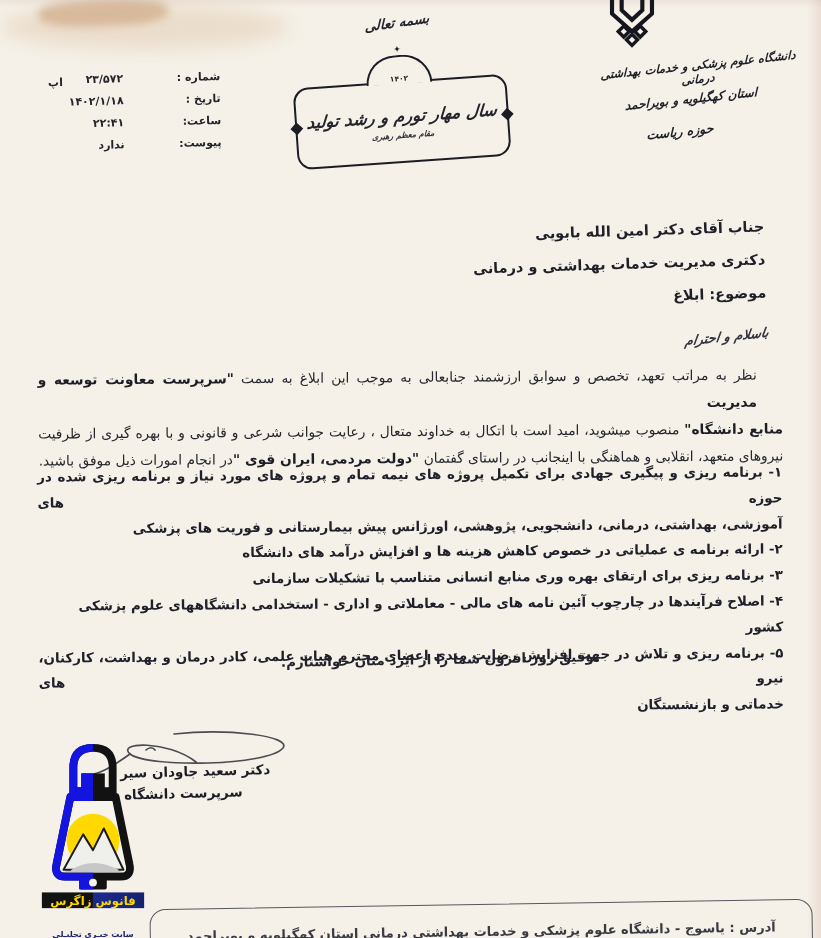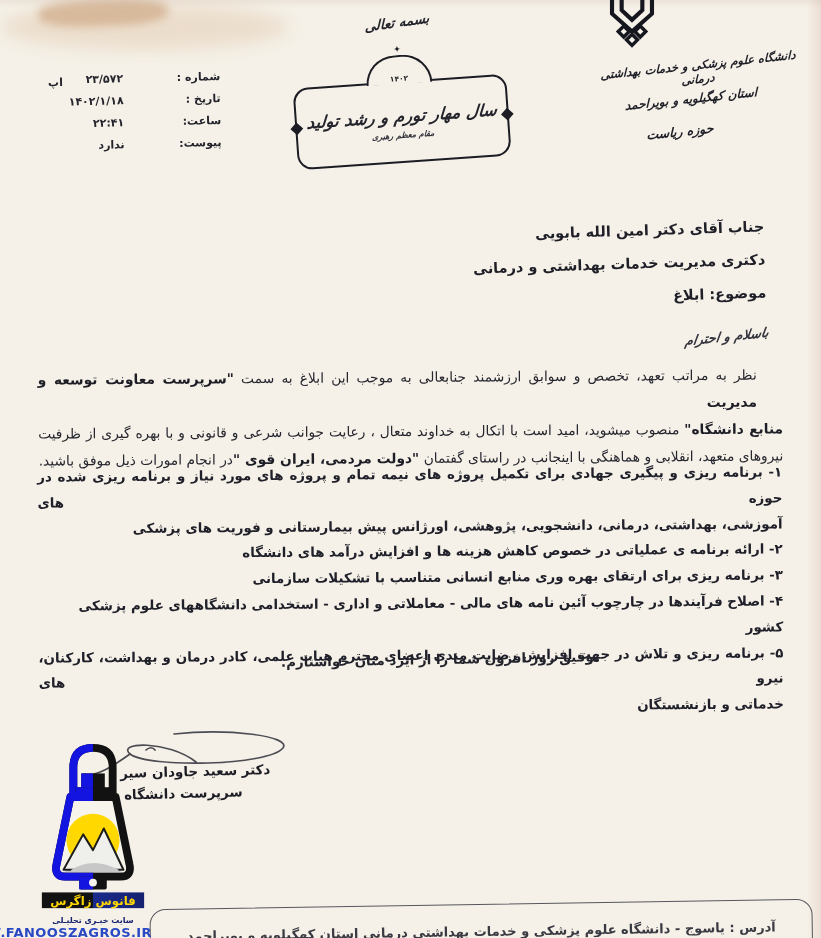--- a/index.html
+++ b/index.html
@@ -58,21 +58,21 @@
   .duties{position:absolute;left:38px;right:38px;top:462px;font-size:13.4px;font-weight:bold;line-height:25.8px;color:#20202a;text-align:right;transform:rotate(-.4deg);}
   .closing{position:absolute;right:222px;top:652px;font-size:13.4px;font-weight:bold;transform:rotate(-1deg);}
 
   
   .sig-squiggle{position:absolute;left:78px;top:722px;width:220px;height:66px;}
   .sig-name{position:absolute;right:551px;top:763px;font-size:13.5px;font-weight:bold;white-space:nowrap;transform:rotate(-1.5deg);color:#1d1d26;}
   .sig-title{position:absolute;right:578px;top:785px;font-size:13.5px;font-weight:bold;white-space:nowrap;transform:rotate(-1.5deg);color:#1d1d26;}
 
   
   .watermark{position:absolute;left:34px;top:740px;width:118px;text-align:center;z-index:5;}
-  .wm-type{font-size:8px;font-weight:bold;color:#15216e;letter-spacing:1px;margin-top:3px;}
+  .wm-type{font-size:8px;font-weight:bold;color:#15216e;letter-spacing:1px;margin-top:17px;}
   .wm-url{font-size:13px;font-weight:bold;color:#2a48c4;letter-spacing:.4px;}
 
   
   .footer-box{position:absolute;left:150px;right:8px;top:904px;height:80px;border:1.7px solid #56565e;border-radius:16px;transform:rotate(-.9deg);background:transparent;}
   .footer-text{position:absolute;left:0;right:0;top:19px;text-align:center;font-size:13px;font-weight:bold;color:#3a3a42;white-space:nowrap;overflow:hidden;}
 </style>
 </head>
 <body>
 
 <div class="page">

